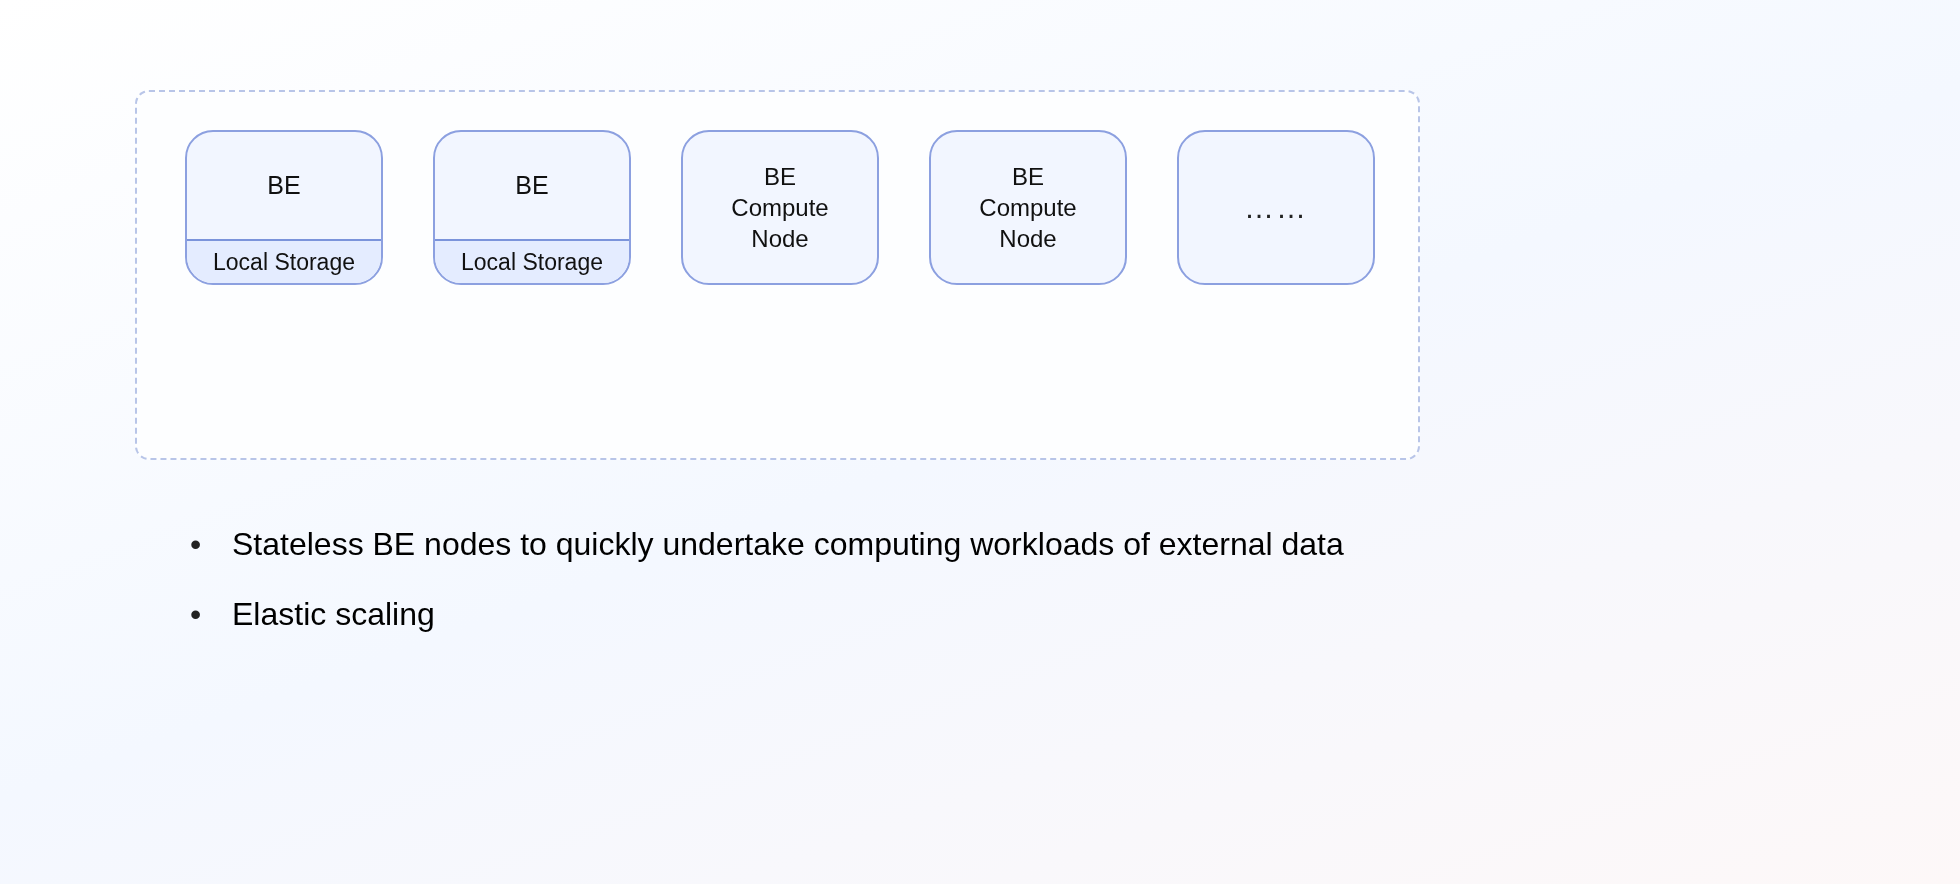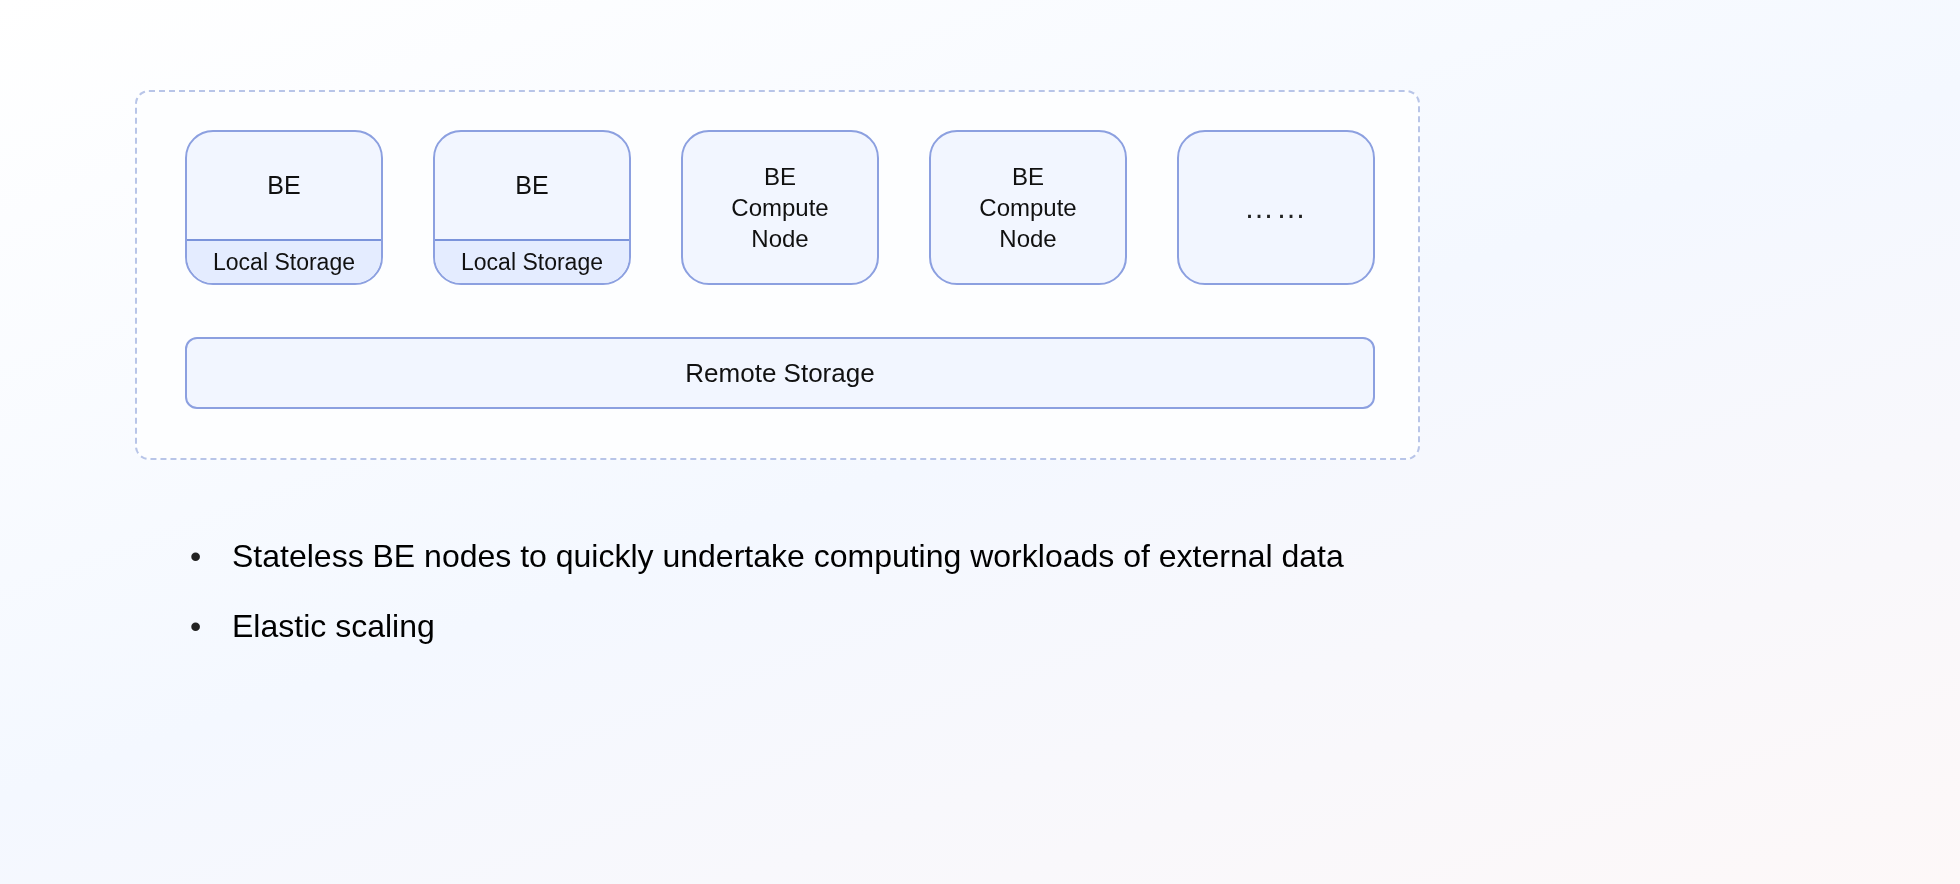--- a/index.html
+++ b/index.html
@@ -97,21 +97,20 @@
       color: #111;
     }
     .bullets {
       position: absolute;
       left: 190px;
       top: 520px;
       width: 1200px;
     }
     .bullets ul {
       list-style: none;
-      margin-top: 12px;
     }
     .bullets li {
       font-size: 32px;
       color: #000;
       line-height: 1.5;
       margin-bottom: 22px;
       position: relative;
       padding-left: 42px;
     }
     .bullets li::before {
@@ -151,23 +150,20 @@
 Compute
 Node</div>
     </div>
 
     <div class="node plain">
       <span class="node-more">……</span>
     </div>
 
   </div>
 
-  <div class="remote-storage">
-    <span>Remote Storage</span>
-  </div>
 
 </div>
 
 <div class="bullets">
   <ul>
     <li>Stateless BE nodes to quickly undertake computing workloads of external data</li>
     <li>Elastic scaling</li>
   </ul>
 </div>
 

